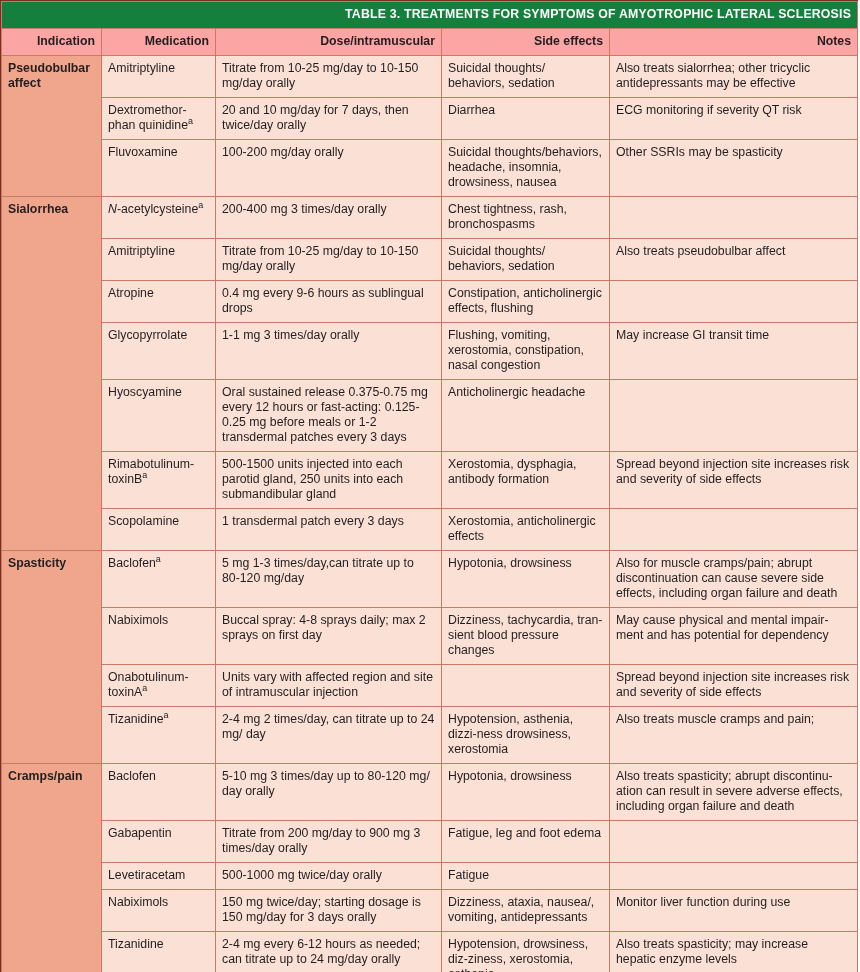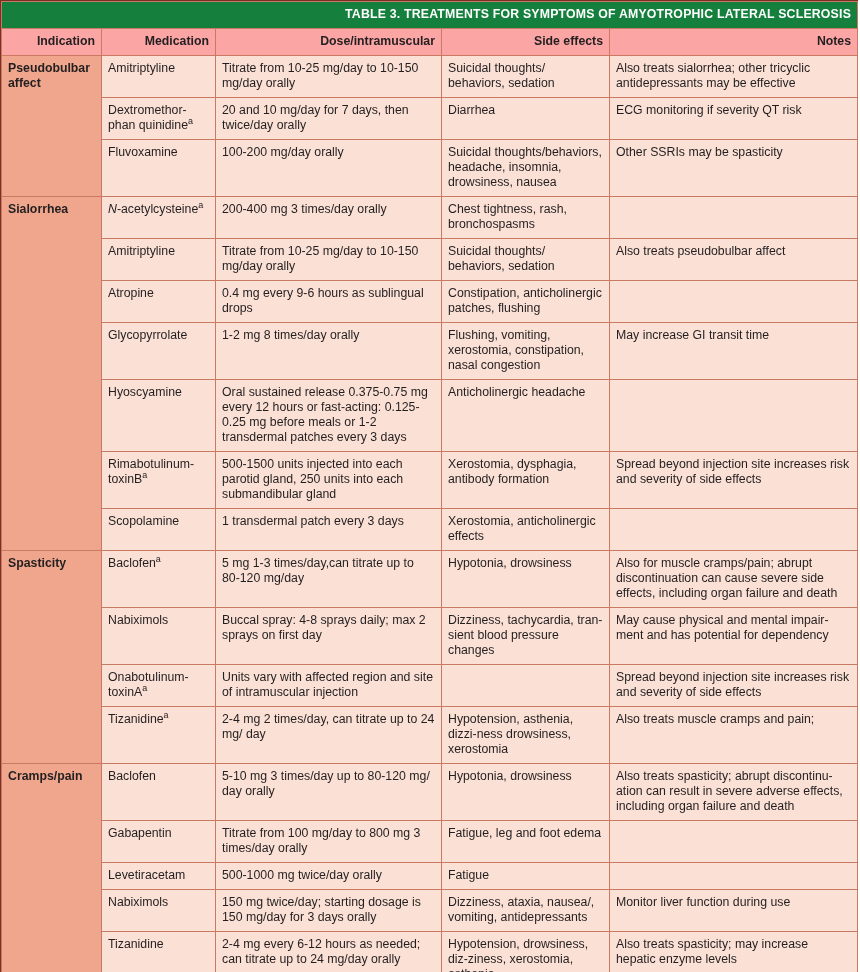--- a/index.html
+++ b/index.html
@@ -125,26 +125,26 @@
         </tr>
         <tr>
           <td class="body-cell">Amitriptyline</td>
           <td class="body-cell">Titrate from 10-25 mg/day to 10-150 mg/day orally</td>
           <td class="body-cell">Suicidal thoughts/ behaviors, sedation</td>
           <td class="body-cell">Also treats pseudobulbar affect</td>
         </tr>
         <tr>
           <td class="body-cell">Atropine</td>
           <td class="body-cell">0.4 mg every 9-6 hours as sublingual drops</td>
-          <td class="body-cell">Constipation, anticholinergic patches, flushing</td>
+          <td class="body-cell">Constipation, anticholinergic effects, flushing</td>
           <td class="body-cell"></td>
         </tr>
         <tr>
           <td class="body-cell">Glycopyrrolate</td>
-          <td class="body-cell">1-2 mg 8 times/day orally</td>
+          <td class="body-cell">1-1 mg 3 times/day orally</td>
           <td class="body-cell">Flushing, vomiting, xerostomia, constipation, nasal congestion</td>
           <td class="body-cell">May increase GI transit time</td>
         </tr>
         <tr>
           <td class="body-cell">Hyoscyamine</td>
           <td class="body-cell">Oral sustained release 0.375-0.75 mg every 12 hours or fast-acting: 0.125-0.25 mg before meals or 1-2 transdermal patches every 3 days</td>
           <td class="body-cell">Anticholinergic headache</td>
           <td class="body-cell"></td>
         </tr>
         <tr>
@@ -186,21 +186,21 @@
         </tr>
         <tr>
           <td class="ind" rowspan="5">Cramps/pain</td>
           <td class="body-cell">Baclofen</td>
           <td class="body-cell">5-10 mg 3 times/day up to 80-120 mg/ day orally</td>
           <td class="body-cell">Hypotonia, drowsiness</td>
           <td class="body-cell">Also treats spasticity; abrupt discontinu-ation can result in severe adverse effects, including organ failure and death</td>
         </tr>
         <tr>
           <td class="body-cell">Gabapentin</td>
-          <td class="body-cell">Titrate from 100 mg/day to 800 mg 3 times/day orally</td>
+          <td class="body-cell">Titrate from 200 mg/day to 900 mg 3 times/day orally</td>
           <td class="body-cell">Fatigue, leg and foot edema</td>
           <td class="body-cell"></td>
         </tr>
         <tr>
           <td class="body-cell">Levetiracetam</td>
           <td class="body-cell">500-1000 mg twice/day orally</td>
           <td class="body-cell">Fatigue</td>
           <td class="body-cell"></td>
         </tr>
         <tr>

